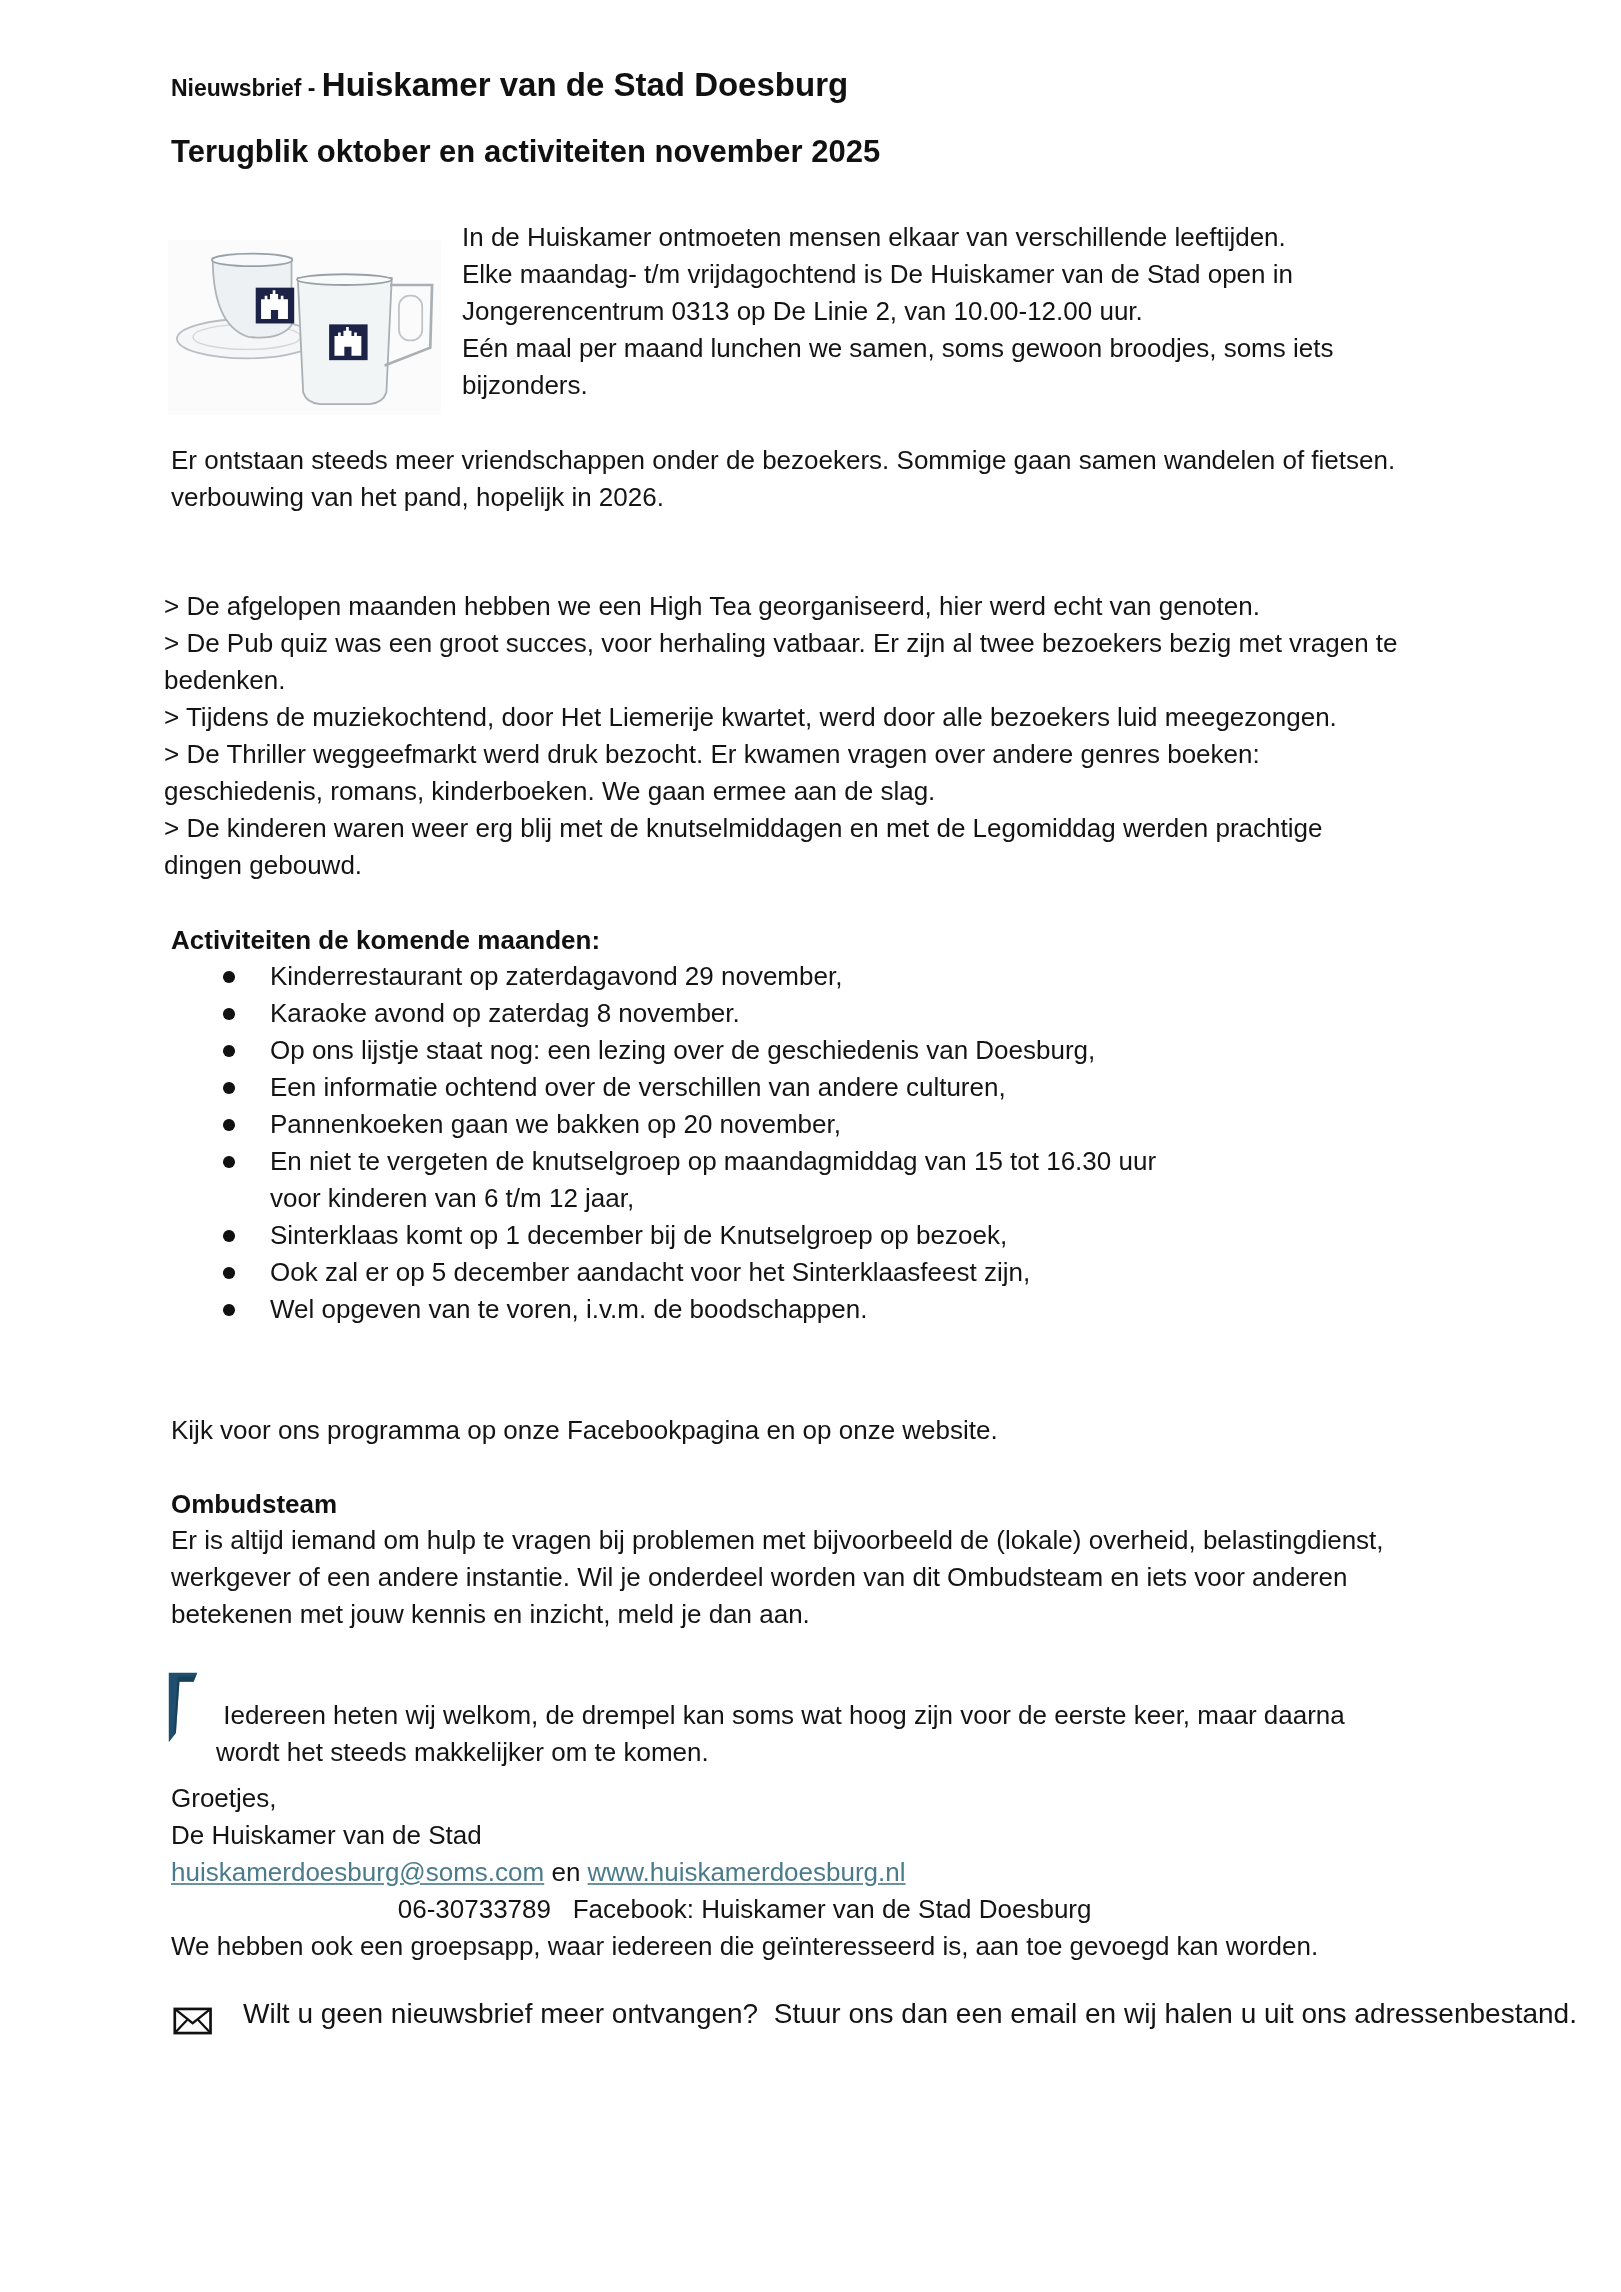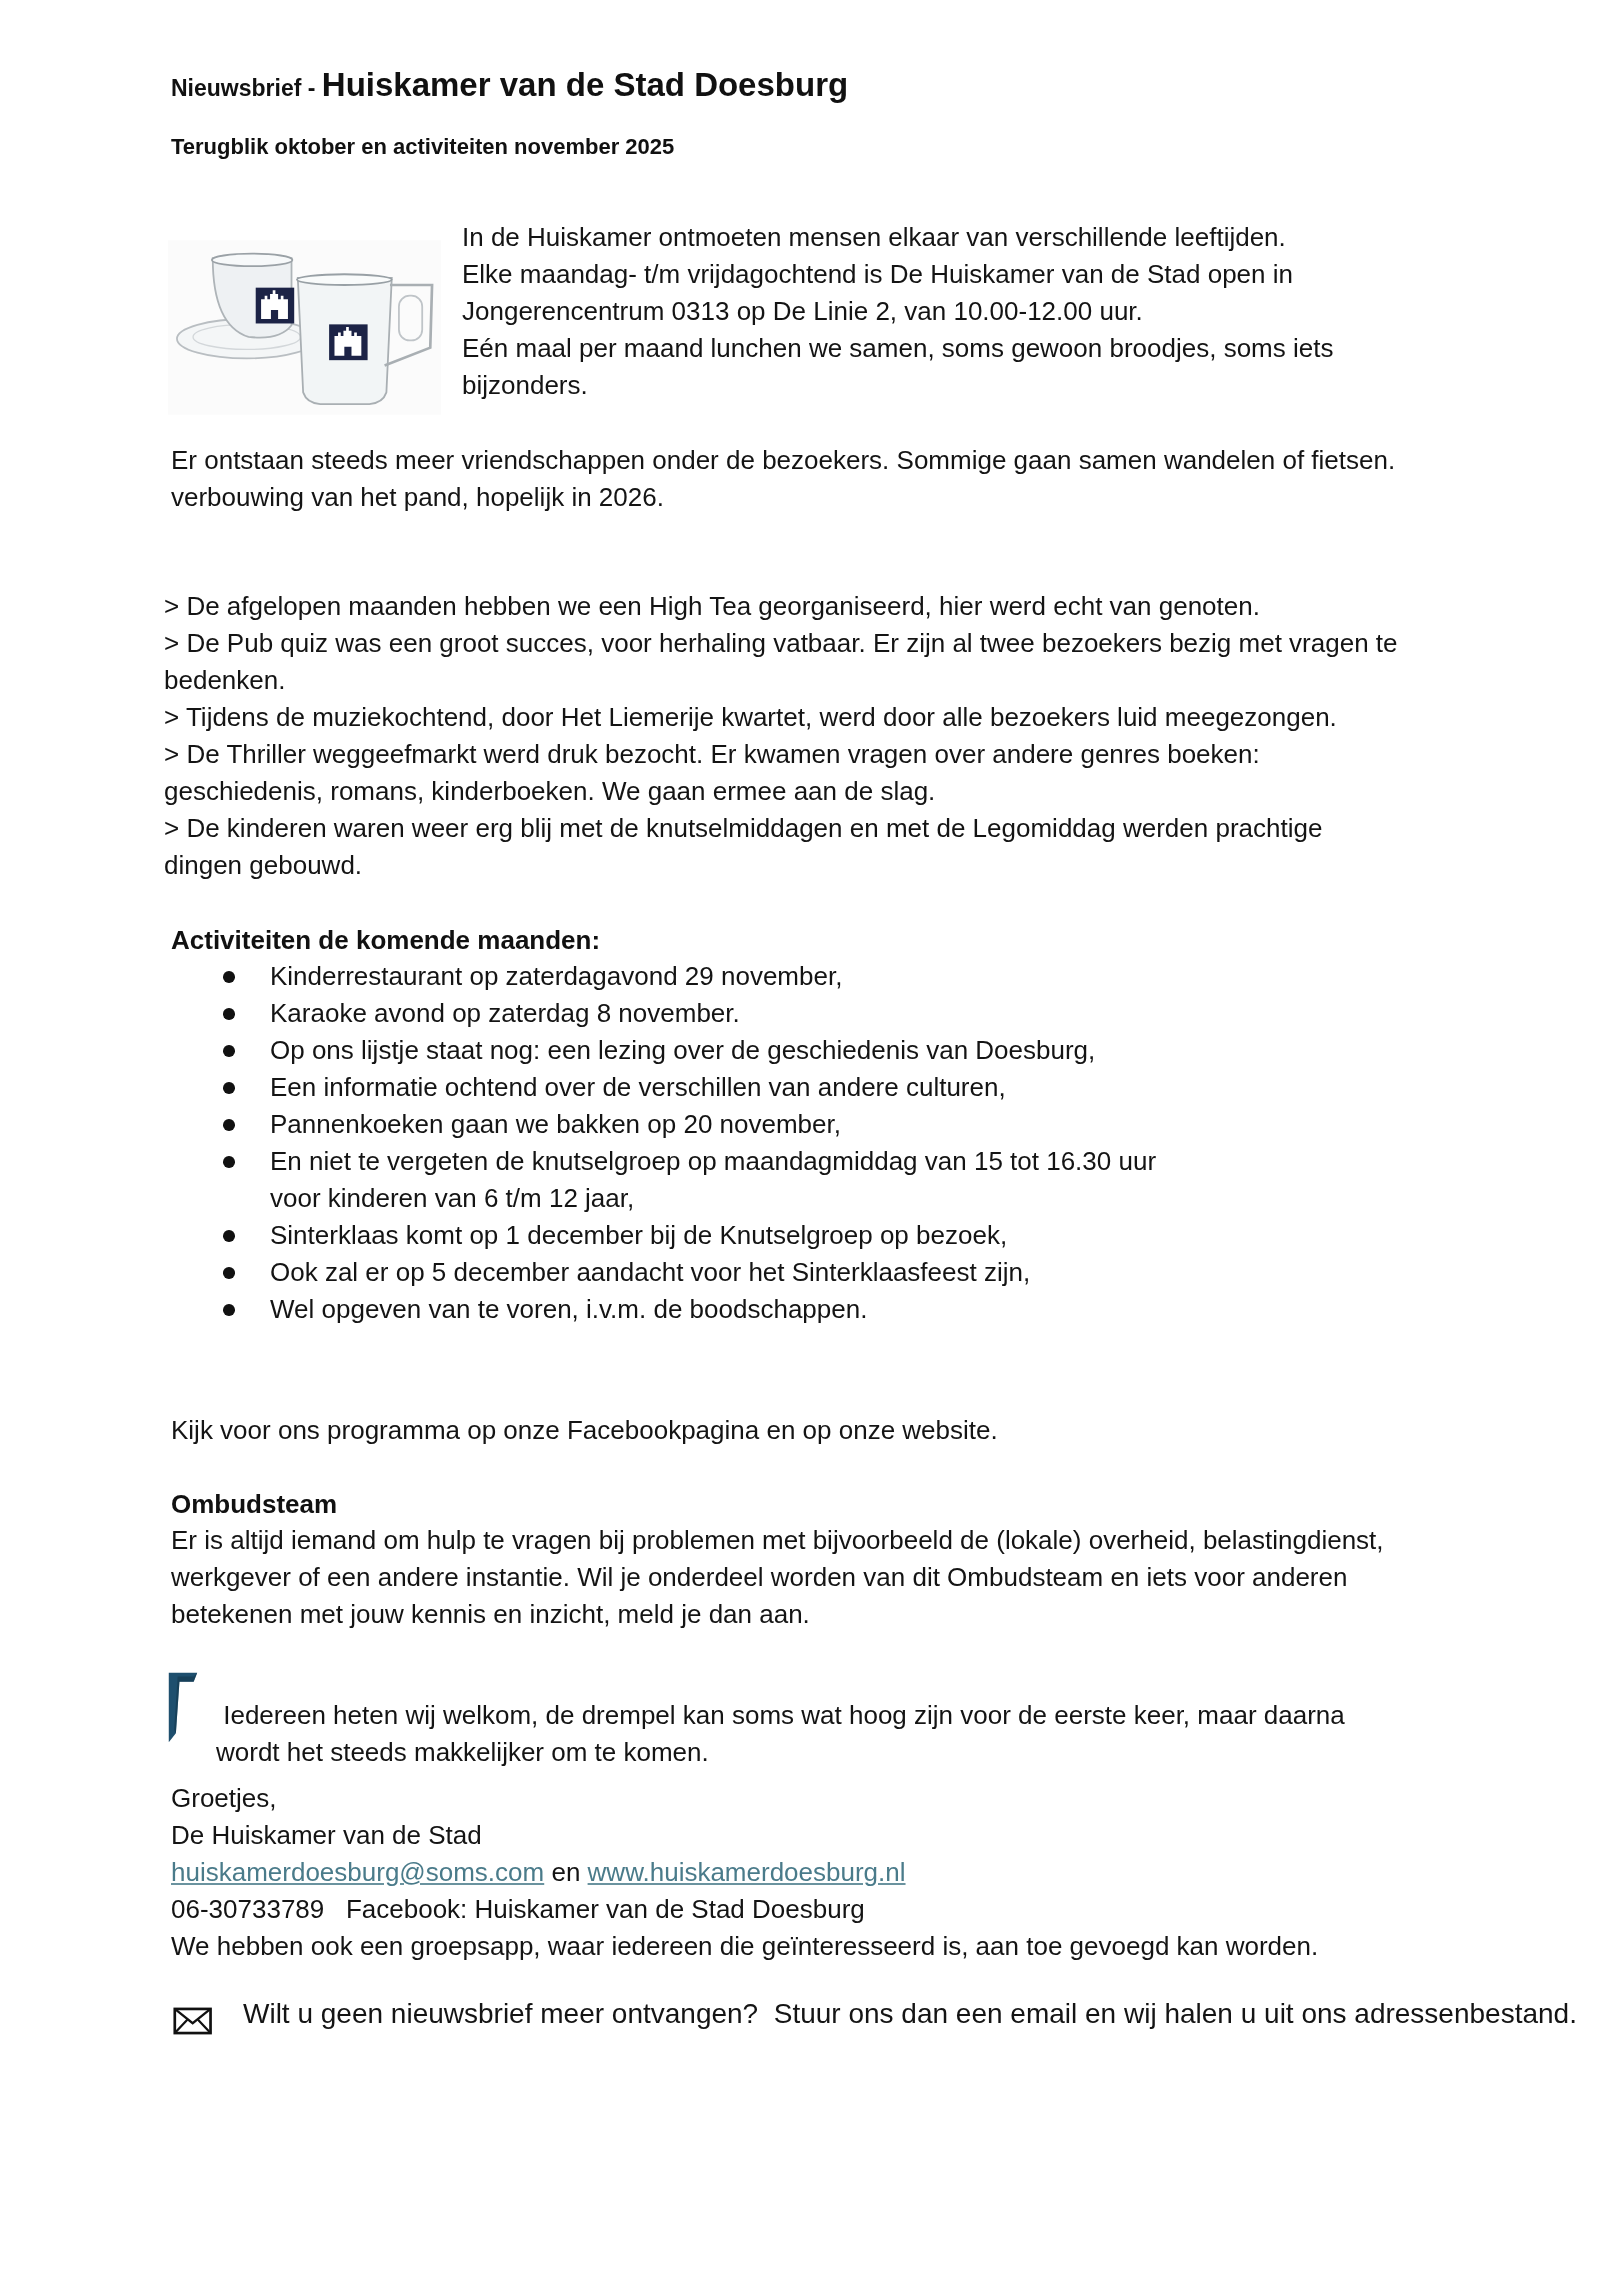--- a/index.html
+++ b/index.html
@@ -5,21 +5,21 @@
     html, body { margin: 0; padding: 0; background: #ffffff; }
     body { width: 1621px; height: 2293px; position: relative; overflow: hidden;
            font-family: "Liberation Sans", "DejaVu Sans", sans-serif; color: #111; }
     .page { position: absolute; left: 0; top: 0; width: 1621px; height: 2293px; }
     .abs { position: absolute; }
     .body-text { font-size: 26px; line-height: 37px; color: #141414; white-space: nowrap; }
 
     #title-line { left: 171px; top: 66px; white-space: nowrap; }
     #title-prefix { font-size: 23px; font-weight: bold; }
     #title-main { font-size: 33px; font-weight: bold; }
-    #subtitle { left: 171px; top: 134px; font-size: 22px; font-weight: bold; }
+    #subtitle { left: 171px; top: 134px; font-size: 31px; font-weight: bold; }
 
     #intro-image { left: 168px; top: 240px; width: 273px; height: 175px; }
     #intro-text { left: 462px; top: 219px; }
 
     #para1 { left: 171px; top: 442px; }
     #recap { left: 164px; top: 588px; }
 
     #activities-heading { left: 171px; top: 922px; font-size: 26px; font-weight: bold; line-height: 37px; }
     #activities-list { left: 171px; top: 958px; margin: 0; padding: 0; list-style: none; }
     #activities-list li { position: relative; padding-left: 99px; }
@@ -152,21 +152,21 @@
   </svg>
   <div id="quote-text" class="abs body-text">
     <div style="white-space:pre;"> Iedereen heten wij welkom, de drempel kan soms wat hoog zijn voor de eerste keer, maar daarna</div>
     <div>wordt het steeds makkelijker om te komen.</div>
   </div>
 
   <div id="closing" class="abs body-text">
     <div>Groetjes,</div>
     <div>De Huiskamer van de Stad</div>
     <div style="white-space:pre;"><a class="link">huiskamerdoesburg@soms.com</a><span> en </span><a class="link">www.huiskamerdoesburg.nl</a></div>
-    <div style="white-space:pre;"><span>06-30733789</span><span>   Facebook: Huiskamer van de Stad Doesburg</span></div>
+    <div style="white-space:pre;text-align:center;"><span>06-30733789</span><span>   Facebook: Huiskamer van de Stad Doesburg</span></div>
     <div>We hebben ook een groepsapp, waar iedereen die geïnteresseerd is, aan toe gevoegd kan worden.</div>
   </div>
 
   <svg id="unsub-icon" class="abs" viewBox="0 0 47 31">
     <rect x="2" y="2" width="40" height="27" fill="#fff" stroke="#111" stroke-width="3"></rect>
     <path d="M2 2 L22 18 L42 2" fill="none" stroke="#111" stroke-width="2.5"></path>
     <path d="M2 29 L16 14 M42 29 L28 14" fill="none" stroke="#111" stroke-width="2.5"></path>
   </svg>
   <div id="unsub-text" class="abs" style="white-space:pre;">Wilt u geen nieuwsbrief meer ontvangen?  Stuur ons dan een email en wij halen u uit ons adressenbestand.</div>
 

